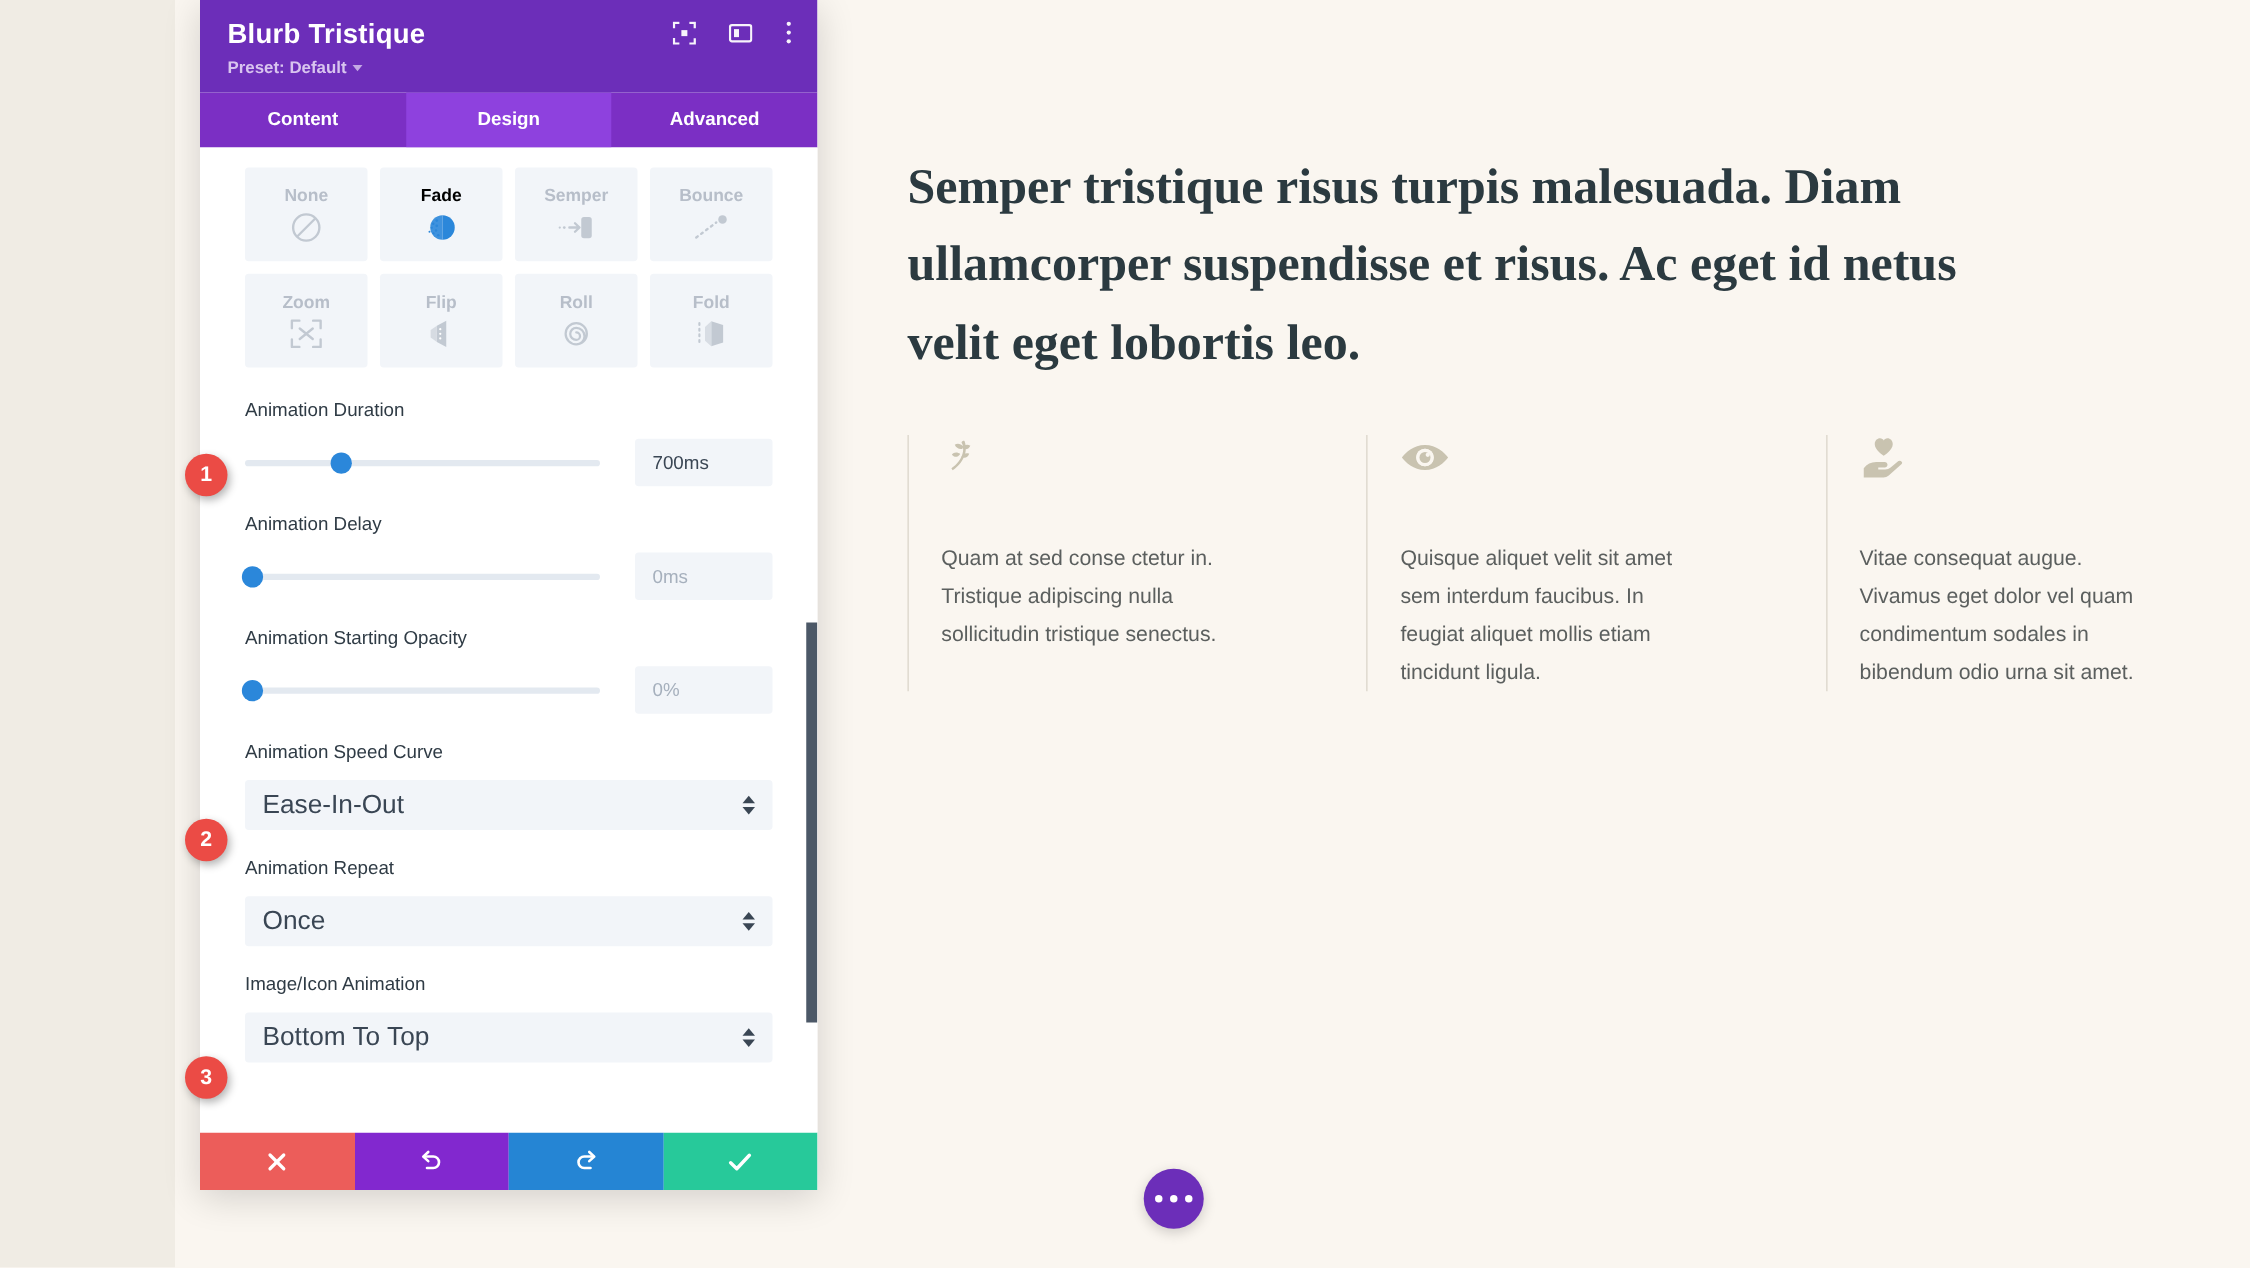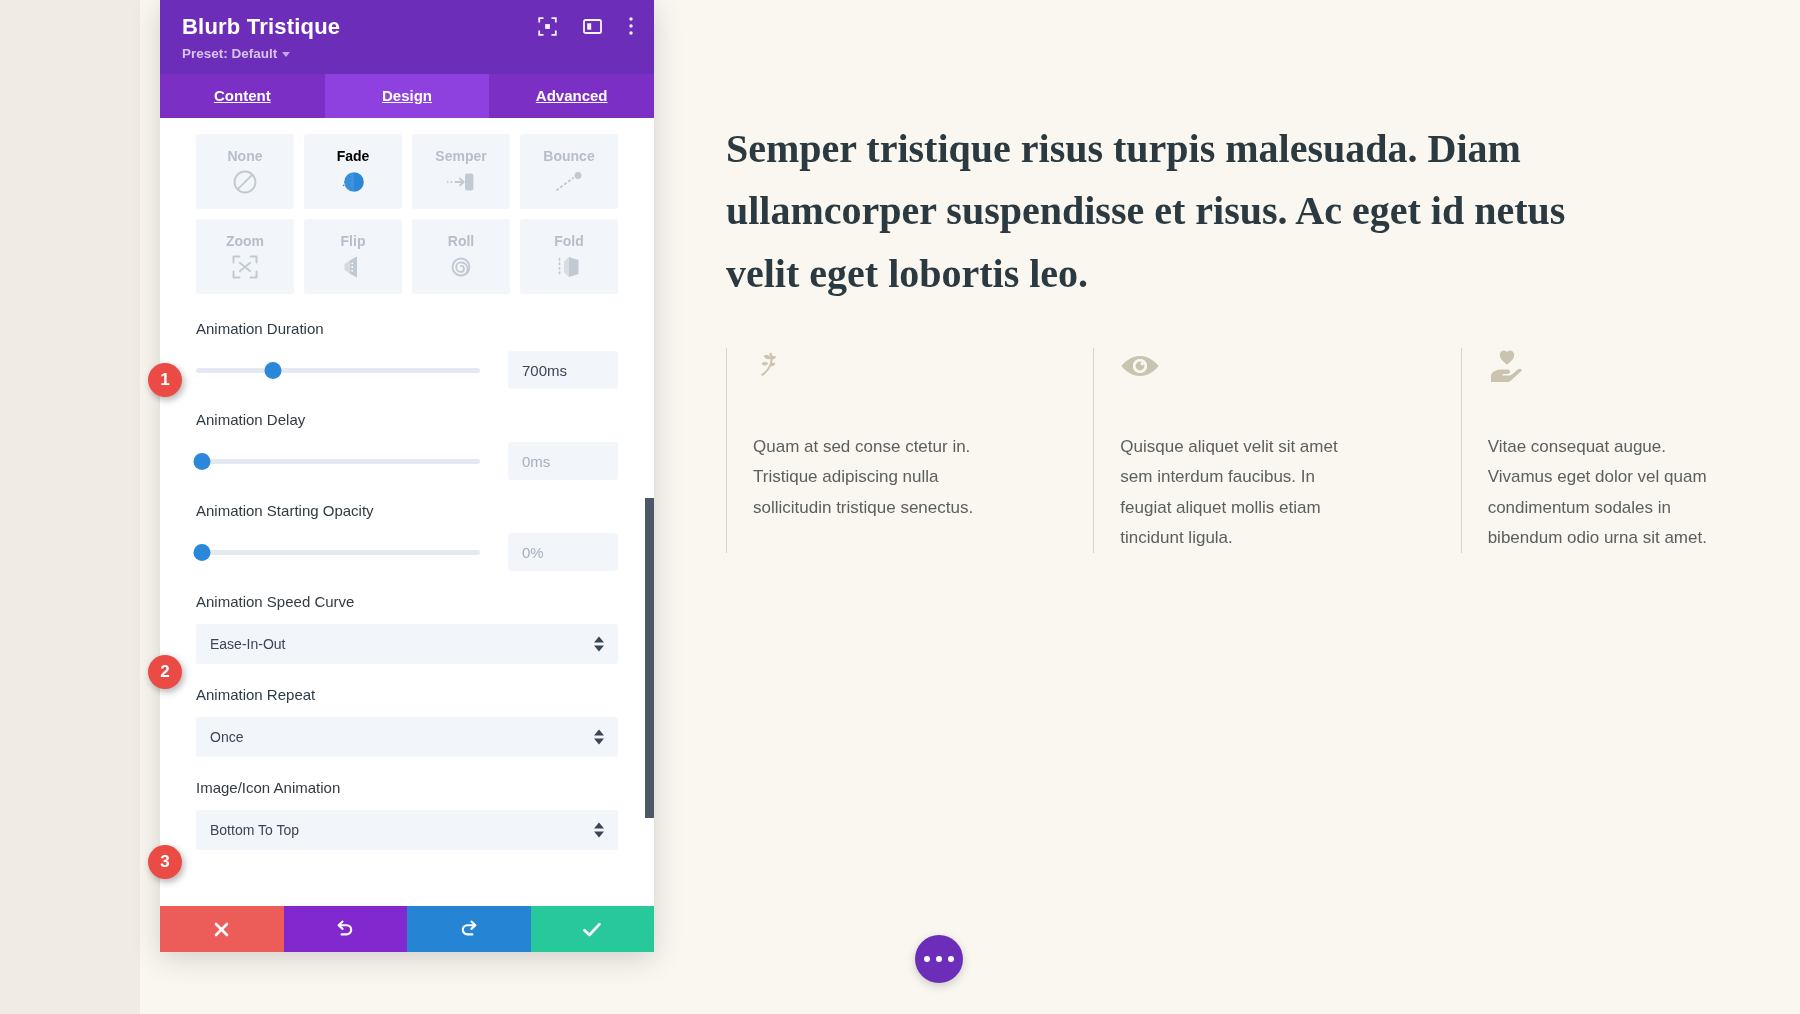--- a/index.html
+++ b/index.html
@@ -86,21 +86,20 @@
     flex: 0 0 auto;
   }
   .tab {
     flex: 1 1 0;
     text-align: center;
     padding: 13px 0 14px 0;
     color: #ffffff;
     font-size: 15px;
     font-weight: bold;
     cursor: pointer;
-    text-decoration: underline;
   }
   .tab.active { background: #8e41de; }
 
   
   #modal-body {
     flex: 1 1 auto;
     position: relative;
     background: #ffffff;
     overflow: hidden;
     padding: 16px 36px 0 36px;
@@ -198,21 +197,21 @@
 
   
   .select-box {
     position: relative;
     height: 40px;
     background: #f2f5f9;
     border-radius: 3px;
     display: flex;
     align-items: center;
     padding: 0 36px 0 14px;
-    font-size: 14px;
+    font-size: 21px;
     color: #3a4654;
     cursor: pointer;
   }
   .select-arrows {
     position: absolute;
     right: 14px;
     top: 50%;
     transform: translateY(-50%);
     display: flex;
     flex-direction: column;

